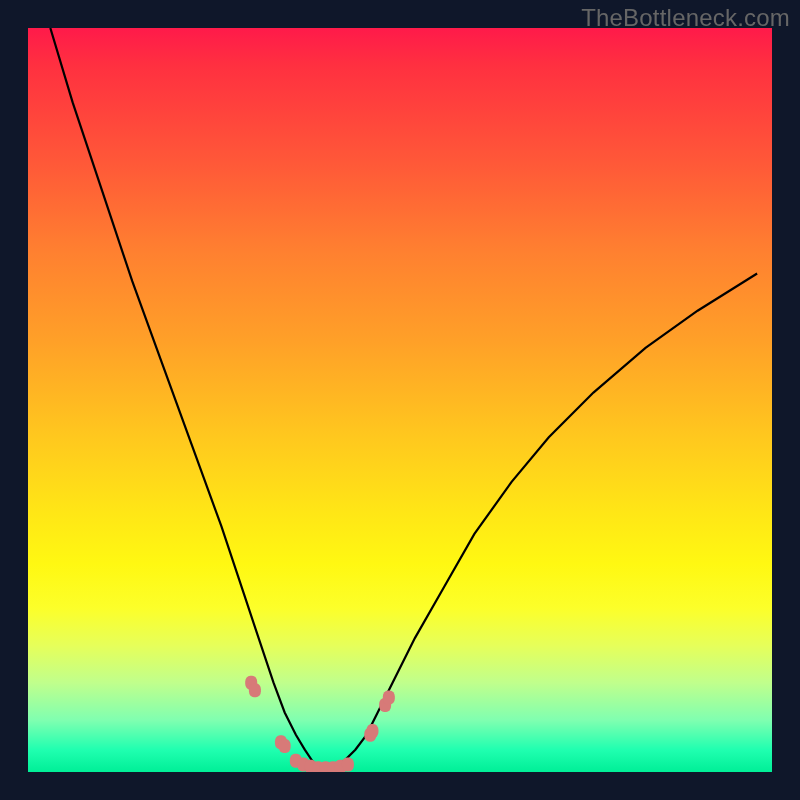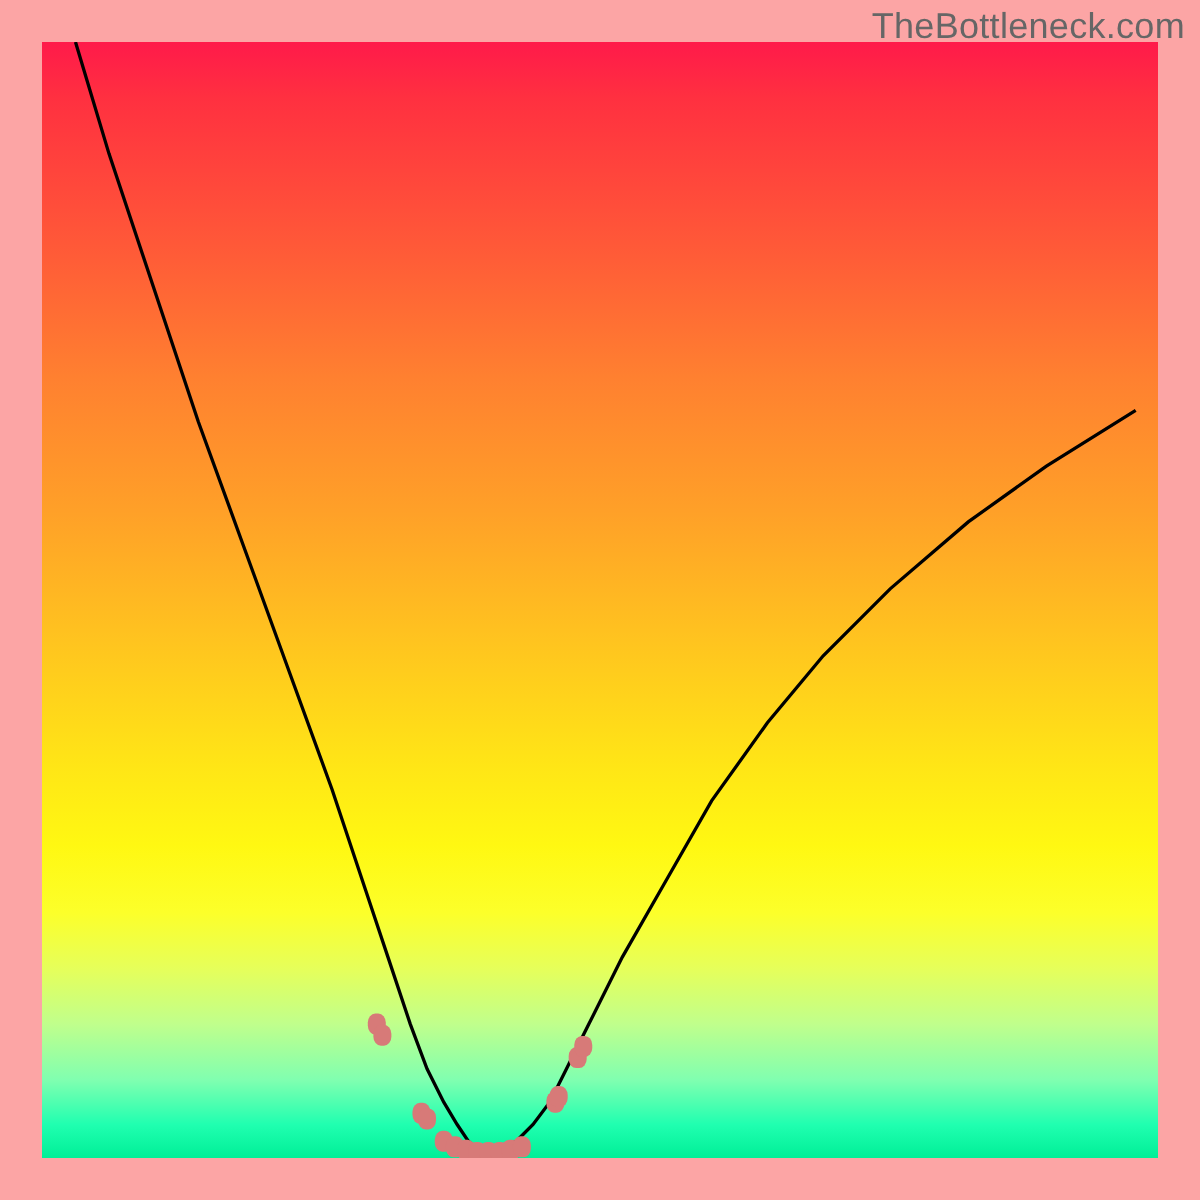--- a/index.html
+++ b/index.html
@@ -8,21 +8,21 @@
     width: 800px;
     height: 800px;
     overflow: hidden;
     background: #000;
     font-family: Arial, Helvetica, sans-serif;
   }
   .frame {
     position: relative;
     width: 800px;
     height: 800px;
-    background: #fca5a5;
+    background: #0f172a;
   }
   .watermark {
     position: absolute;
     top: 4px;
     right: 10px;
     color: #666666;
     font-size: 24px;
     font-weight: 500;
     z-index: 10;
     letter-spacing: 0.2px;

